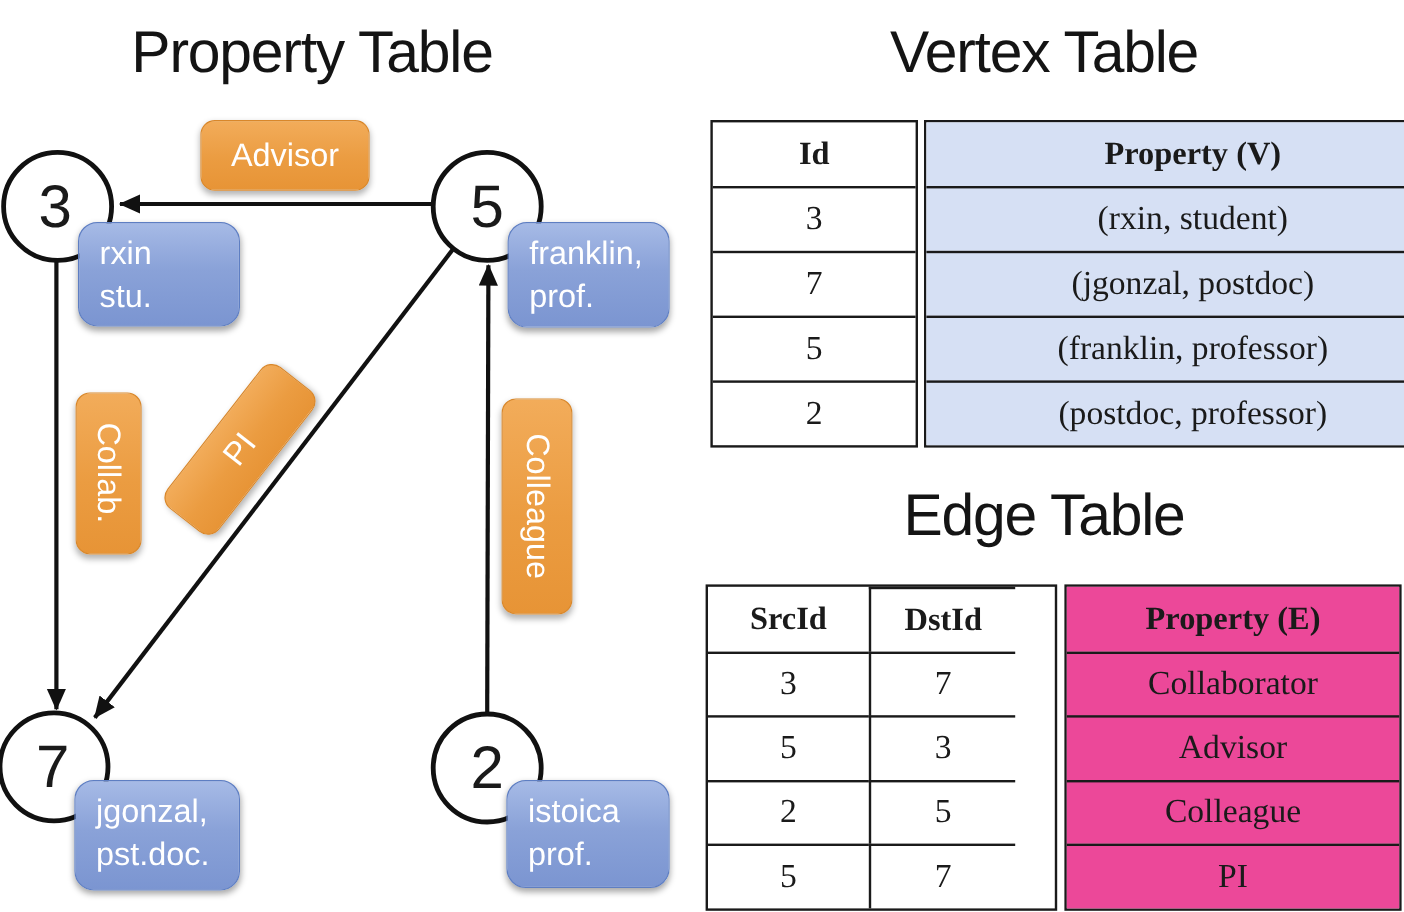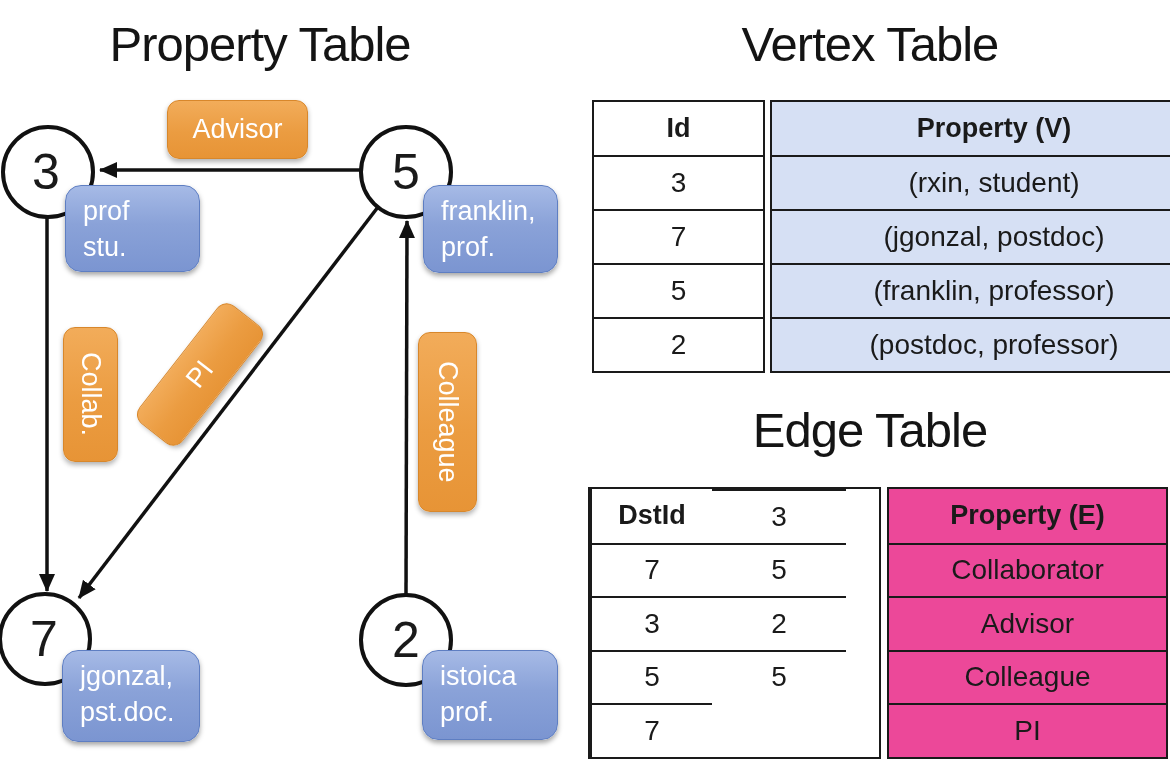--- a/index.html
+++ b/index.html
@@ -37,21 +37,21 @@
   .ebox.vertical { writing-mode:vertical-rl; }
   #edge-label-advisor   { left:167px; top:100px; width:141px; height:59px; }
   #edge-label-collab    { left:63px;  top:327px; width:55px;  height:135px; }
   #edge-label-pi        { left:125px; top:347px; width:150px; height:55px; transform:rotate(-52deg); }
   #edge-label-colleague { left:418px; top:332px; width:59px;  height:180px; }
 
   
   .tcol { position:absolute; border:2.5px solid #1a1a1a; background:#fff; }
   .cell {
     display:flex; align-items:center; justify-content:center;
-    font-size:28px; border-top:2.5px solid #1a1a1a; text-align:right;
+    font-size:28px; border-top:2.5px solid #1a1a1a; text-align:right;font-family:Liberation Serif, serif;
   }
   .cell:first-child { border-top:none; }
   .cell.head { font-weight:bold; font-size:27px; }
   .bluefill   { background:#d6e0f4; }
   .orangefill { background:#ec4899; }
 
   #vt-idcol   { left:592px; top:100px; width:173px; }
   #vt-propcol { left:770px; top:100px; width:448px; }
   #vt-idcol .cell, #vt-propcol .cell { height:54px; }
   #vt-idcol .cell:first-child, #vt-propcol .cell:first-child { height:53px; }
@@ -87,21 +87,21 @@
       <circle cx="45" cy="639" r="45" fill="#fff" stroke="#111" stroke-width="4"></circle>
       <circle cx="406" cy="640" r="45" fill="#fff" stroke="#111" stroke-width="4"></circle>
     </svg>
 
     <div class="vnum" style="left:16px;  top:142px;">3</div>
     <div class="vnum" style="left:376px; top:142px;">5</div>
     <div class="vnum" style="left:14px;  top:609px;">7</div>
     <div class="vnum" style="left:376px; top:610px;">2</div>
 
     <div class="vbox" style="left:65px; top:185px; width:135px; height:87px;">
-      <div>prof</div>
+      <div>rxin</div>
       <div>stu.</div>
     </div>
     <div class="vbox" style="left:423px; top:185px; width:135px; height:88px;">
       <div>franklin,</div>
       <div>prof.</div>
     </div>
     <div class="vbox" style="left:62px; top:650px; width:138px; height:92px;">
       <div>jgonzal,</div>
       <div>pst.doc.</div>
     </div>
@@ -133,20 +133,21 @@
       <div class="cell bluefill">(jgonzal, postdoc)</div>
       <div class="cell bluefill">(franklin, professor)</div>
       <div class="cell bluefill">(postdoc, professor)</div>
     </div>
   </div>
 
   <div>
     <div class="title" id="edge-title">Edge Table</div>
 
     <div class="tcol" id="et-srcdst">
+      <div class="cell head">SrcId</div>
       <div class="cell head dst">DstId</div>
       <div class="cell">3</div>
       <div class="cell dst">7</div>
       <div class="cell">5</div>
       <div class="cell dst">3</div>
       <div class="cell">2</div>
       <div class="cell dst">5</div>
       <div class="cell">5</div>
       <div class="cell dst">7</div>
     </div>

